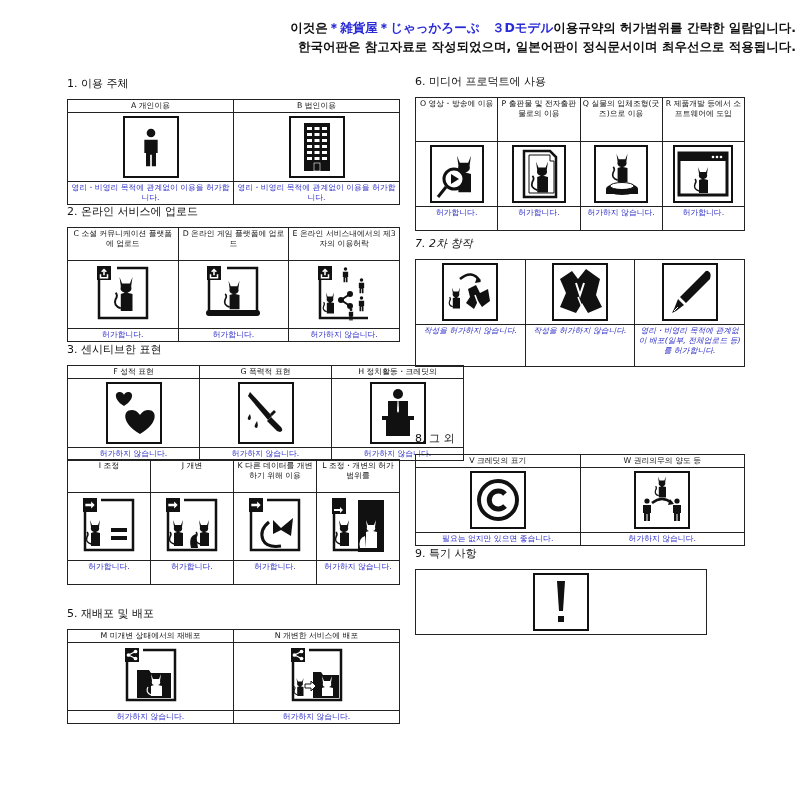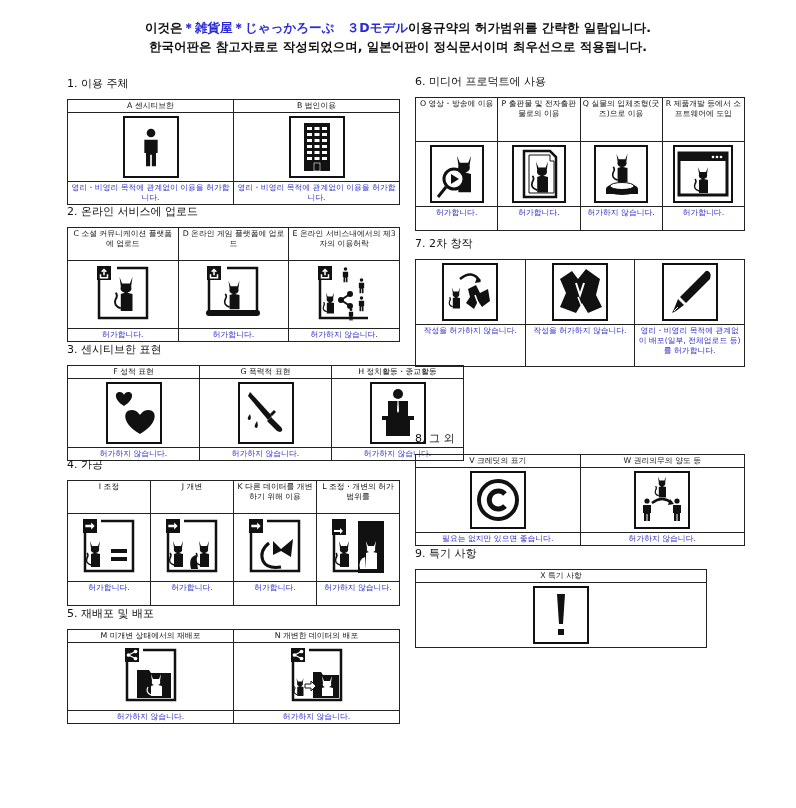--- a/index.html
+++ b/index.html
@@ -3,21 +3,21 @@
 <meta charset="utf-8">
 <style>
   * { box-sizing: border-box; margin: 0; padding: 0; }
   body {
     width: 796px; height: 808px; background: #ffffff;
     font-family: "DejaVu Sans", "Liberation Sans", sans-serif;
     color: #111; position: relative; overflow: hidden;
   }
   .title {
     position: absolute; left: 0; top: 18px; width: 796px;
-    text-align: center; font-weight: bold; font-size: 12.5px; line-height: 19px;
+    text-align: right; font-weight: bold; font-size: 12.5px; line-height: 19px;
   }
   .title .blue { color: #2a2ad8; }
   .sec { position: absolute; }
   .sec-title { font-size: 11px; line-height: 12px; margin-bottom: 9px; color: #111; }
   table {
     border-collapse: collapse; width: 100%; table-layout: fixed;
     border: 1.5px solid #222;
   }
   td {
     border: 1px solid #222; text-align: center; vertical-align: top;
@@ -67,21 +67,21 @@
       <path d="M1 7 H9 V15 H8 V23 H5.5 V16 H4.5 V23 H2 V15 H1 Z" fill="#111"></path>
     </symbol>
   </defs>
 </svg>
 
 <div class="sec" style="left:67px; top:78px; width:333px;">
   <div class="sec-title">1. 이용 주체</div>
   <table>
     <tbody>
         <tr>
-      <td class="head">A 센시티브한</td>
+      <td class="head">A 개인이용</td>
       <td class="head">B 법인이용</td>
     </tr>
     <tr>
       <td class="icon"><span class="ibox"><svg width="52" height="58" viewBox="0 0 52 58">
                 <use href="#person" x="16" y="10" width="20" height="40"></use>
               </svg></span></td>
       <td class="icon"><span class="ibox"><svg width="52" height="58" viewBox="0 0 52 58">
         <rect x="13" y="5" width="26" height="48" fill="#111"></rect>
         <g fill="#fff">
           <rect x="16" y="9" width="5" height="3"></rect>
@@ -158,21 +158,21 @@
     </table>
 </div>
 
 <div class="sec" style="left:67px; top:344px; width:397px;">
   <div class="sec-title">3. 센시티브한 표현</div>
   <table>
     <tbody>
         <tr>
       <td class="head">F 성적 표현</td>
       <td class="head">G 폭력적 표현</td>
-      <td class="head">H 정치활동・종교활동</td>
+      <td class="head">H 정치활동・크레딧의</td>
     </tr>
     <tr>
       <td class="icon"><span class="ibox"><svg width="52" height="58" viewBox="0 0 52 58">
         <path d="M16 22 C6 16 6 8 12 8 C15 8 16 11 16 11 C16 11 17 8 20 8 C26 8 26 16 16 22 Z" fill="#111"></path>
         <path d="M32 50 C14 40 14 26 24 26 C29 26 32 31 32 31 C32 31 35 26 40 26 C50 26 50 40 32 50 Z" fill="#111"></path>
       </svg></span></td>
       <td class="icon"><span class="ibox"><svg width="52" height="58" viewBox="0 0 52 58">
         <path d="M10 8 L32 32 L28 36 L8 12 Z" fill="#111"></path>
         <path d="M30 30 L34 26 L36 28 L32 32 Z" fill="#111"></path>
         <path d="M31 33 L41 43 Q44 47 40 48 Q37 48 35 45 L27 37 Z" fill="#111"></path>
@@ -190,21 +190,20 @@
     <tr>
       <td class="res">허가하지 않습니다.</td>
       <td class="res">허가하지 않습니다.</td>
       <td class="res">허가하지 않습니다.</td>
     </tr>
   </tbody>
     </table>
 </div>
 
 <div class="sec" style="left:67px; top:459px; width:333px;">
-  <div class="sec-title">4. 가공</div>
   <table>
     <tbody>
         <tr style="height:33px">
       <td class="head">I 조정</td>
       <td class="head">J 개변</td>
       <td class="head">K 다른 데이터를 개변하기 위해 이용</td>
       <td class="head">L 조정・개변의 허가범위를</td>
     </tr>
     <tr>
       <td class="icon"><span><svg width="56" height="58" viewBox="0 0 56 58">
@@ -249,21 +248,21 @@
   </tbody>
     </table>
 </div>
 
 <div class="sec" style="left:67px; top:608px; width:333px;">
   <div class="sec-title">5. 재배포 및 배포</div>
   <table>
     <tbody>
         <tr>
       <td class="head">M 미개변 상태에서의 재배포</td>
-      <td class="head">N 개변한 데이터의 배포</td>
+      <td class="head">N 개변한 서비스에 배포</td>
     </tr>
     <tr>
       <td class="icon"><span><svg width="56" height="58" viewBox="0 0 56 58">
         <path d="M4 14 V54 H52 V4 H20" stroke="#111" stroke-width="2.5" fill="none"></path>
         <use href="#sharebox" x="2" y="2" width="14" height="14"></use>
         <path d="M14 24 H26 L28 27 H48 V52 H14 Z" fill="#111"></path>
         <g fill="#fff">
                   <path d="M28 28 L30 33 L36 33 L38 28 L37 35 Q38 38 35 39 L39 40 L39 50 L28 50 L28 40 L31 39 Q28 38 29 35 Z"></path>
                 </g>
         <path d="M28 49 Q22 46 25 41" stroke="#fff" stroke-width="1.2" fill="none"></path>
@@ -327,21 +326,21 @@
     <tr style="height:24px">
       <td class="res">허가합니다.</td>
       <td class="res">허가합니다.</td>
       <td class="res">허가하지 않습니다.</td>
       <td class="res">허가합니다.</td>
     </tr>
   </tbody>
     </table>
 </div>
 
-<div class="sec" style="left:415px; top:238px; width:330px;">
+<div class="sec" style="left:415px; top:238px; width:330px;font-style:italic;">
   <div class="sec-title">7. 2차 창작</div>
   <table>
     <tbody>
     <tr>
       <td class="icon"><span class="ibox"><svg width="52" height="54" viewBox="0 0 52 54">
         <use href="#cat" x="4" y="20" width="16" height="26"></use>
         <path d="M16 14 Q28 4 36 16" stroke="#111" stroke-width="2.5" fill="none"></path>
         <path d="M33 12 L37 17 L31 18 Z" fill="#111"></path>
         <path d="M24 24 L32 20 L36 28 L44 24 L46 36 L38 42 L34 36 L30 44 L22 38 L26 32 Z" fill="#111"></path>
         <path d="M31 30 L34 38" stroke="#fff" stroke-width="1.5"></path>
@@ -392,23 +391,20 @@
       <td class="res">허가하지 않습니다.</td>
     </tr>
   </tbody>
     </table>
 </div>
 
 <div class="sec" style="left:415px; top:548px; width:292px;">
   <div class="sec-title">9. 특기 사항</div>
   <table>
     <tbody>
-        <tr>
-      <td class="head">X 특기 사항</td>
-    </tr>
     <tr>
       <td class="icon"><span class="ibox"><svg width="52" height="54" viewBox="0 0 52 54">
         <path d="M22 6 H30 L28 36 H24 Z" fill="#111"></path>
         <rect x="23" y="41" width="6" height="6" fill="#111"></rect>
       </svg></span></td>
     </tr>
   </tbody>
     </table>
 </div>
 

